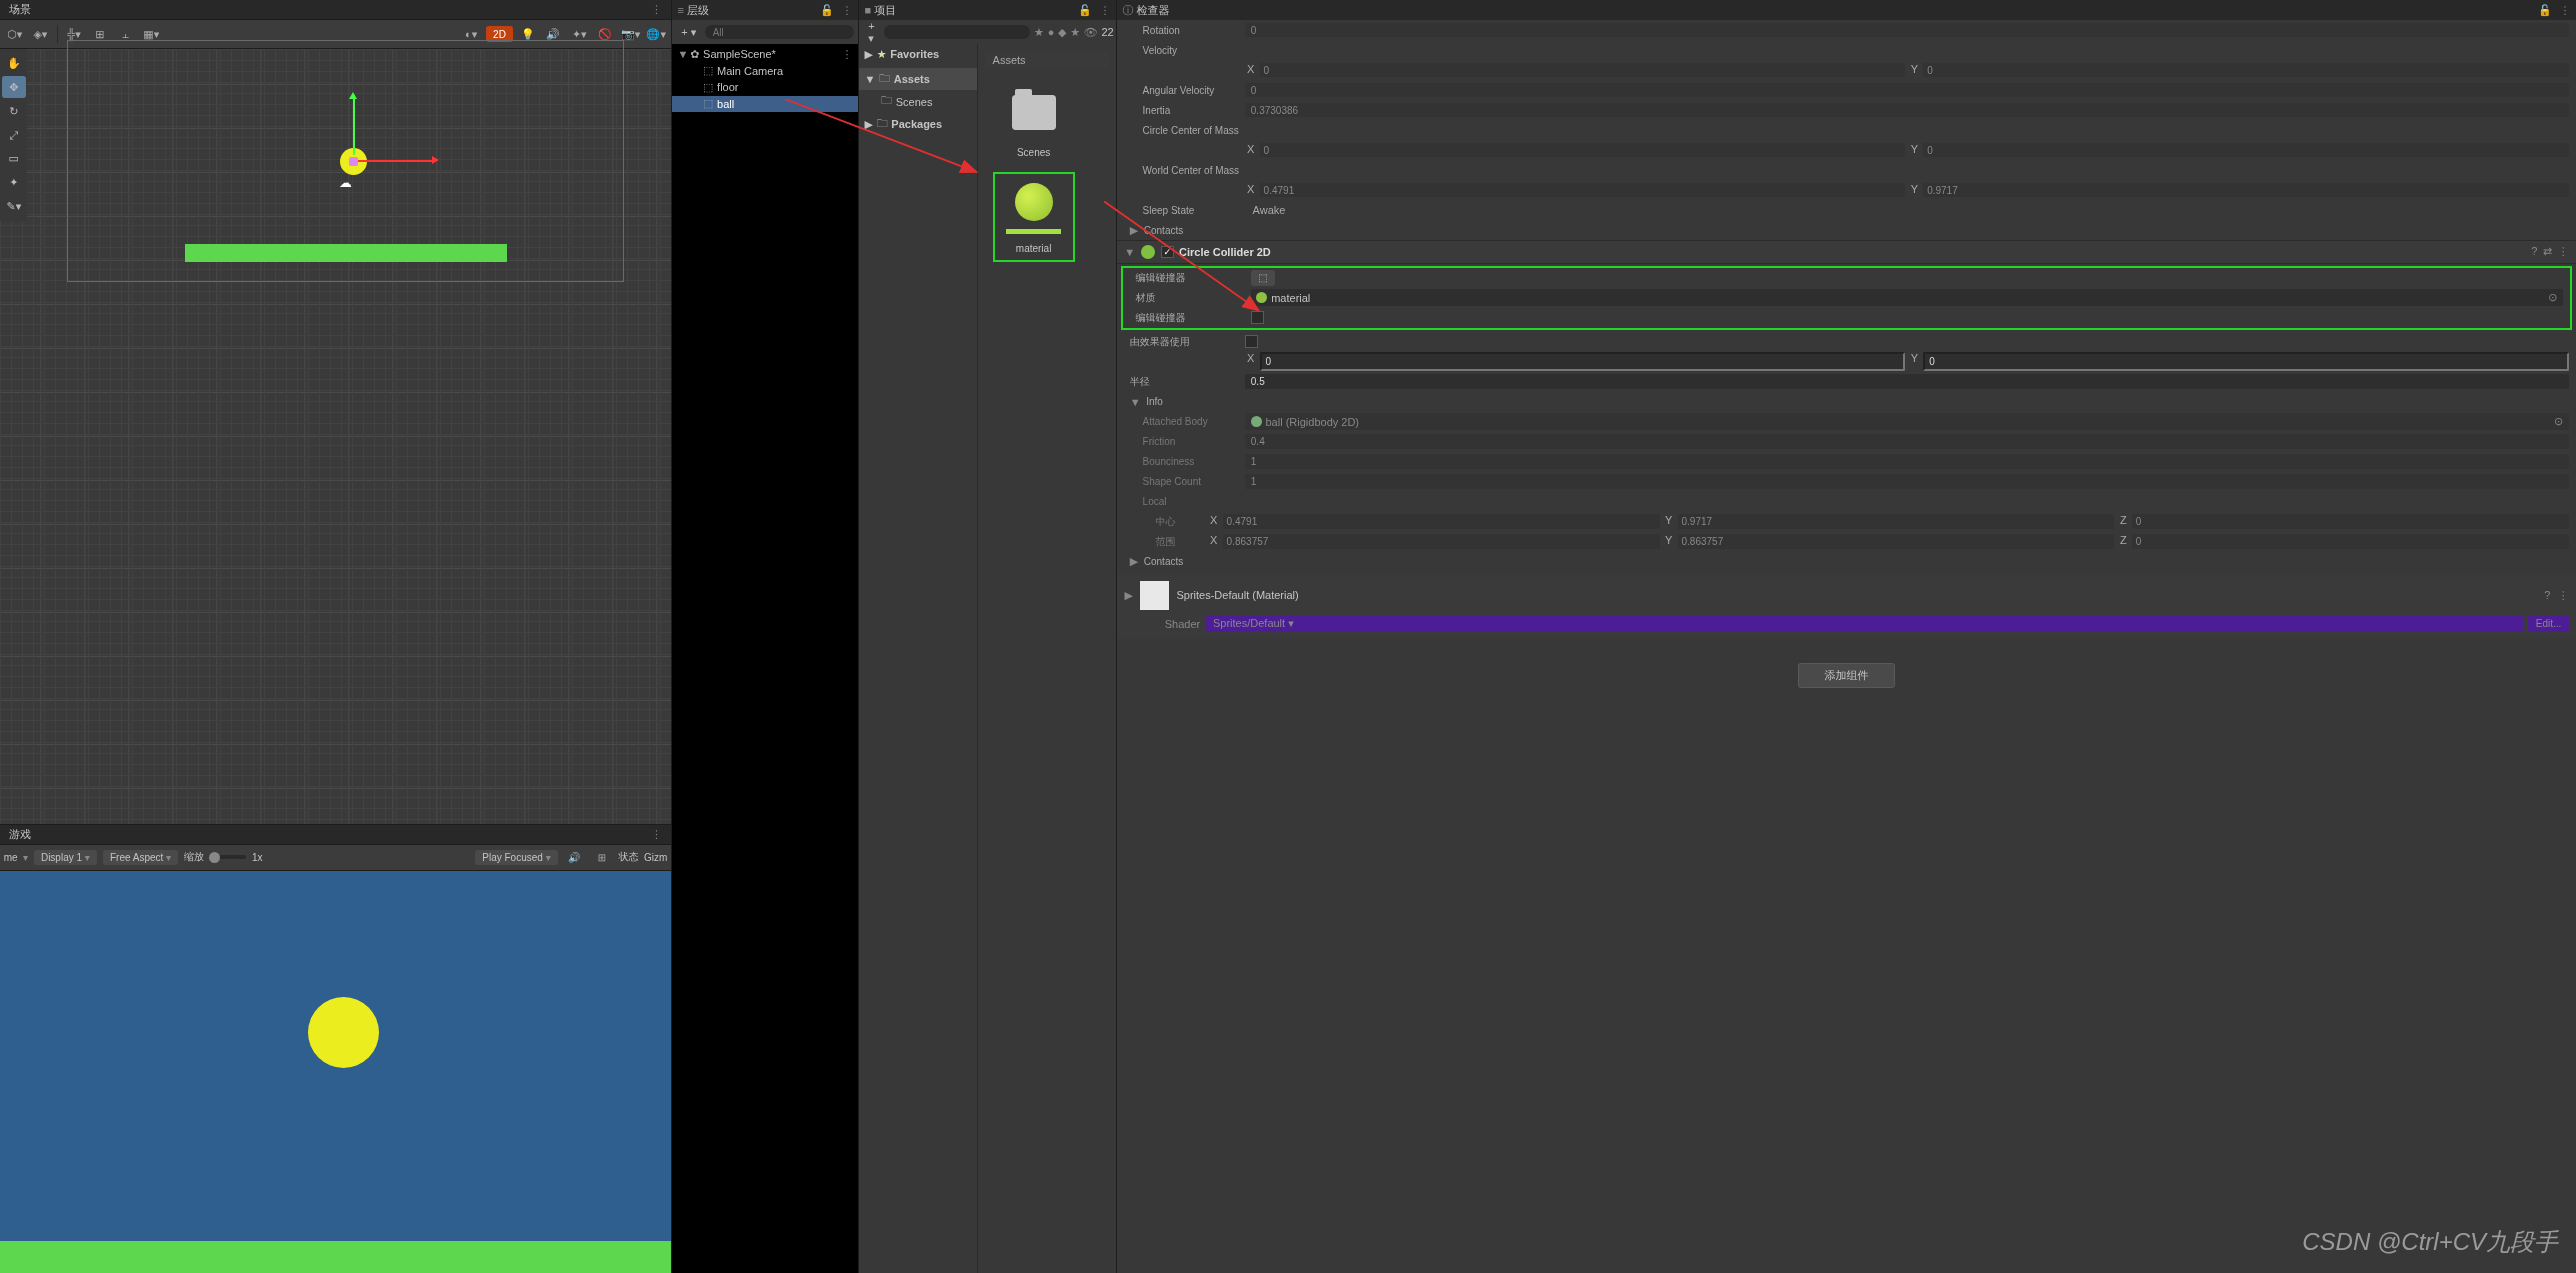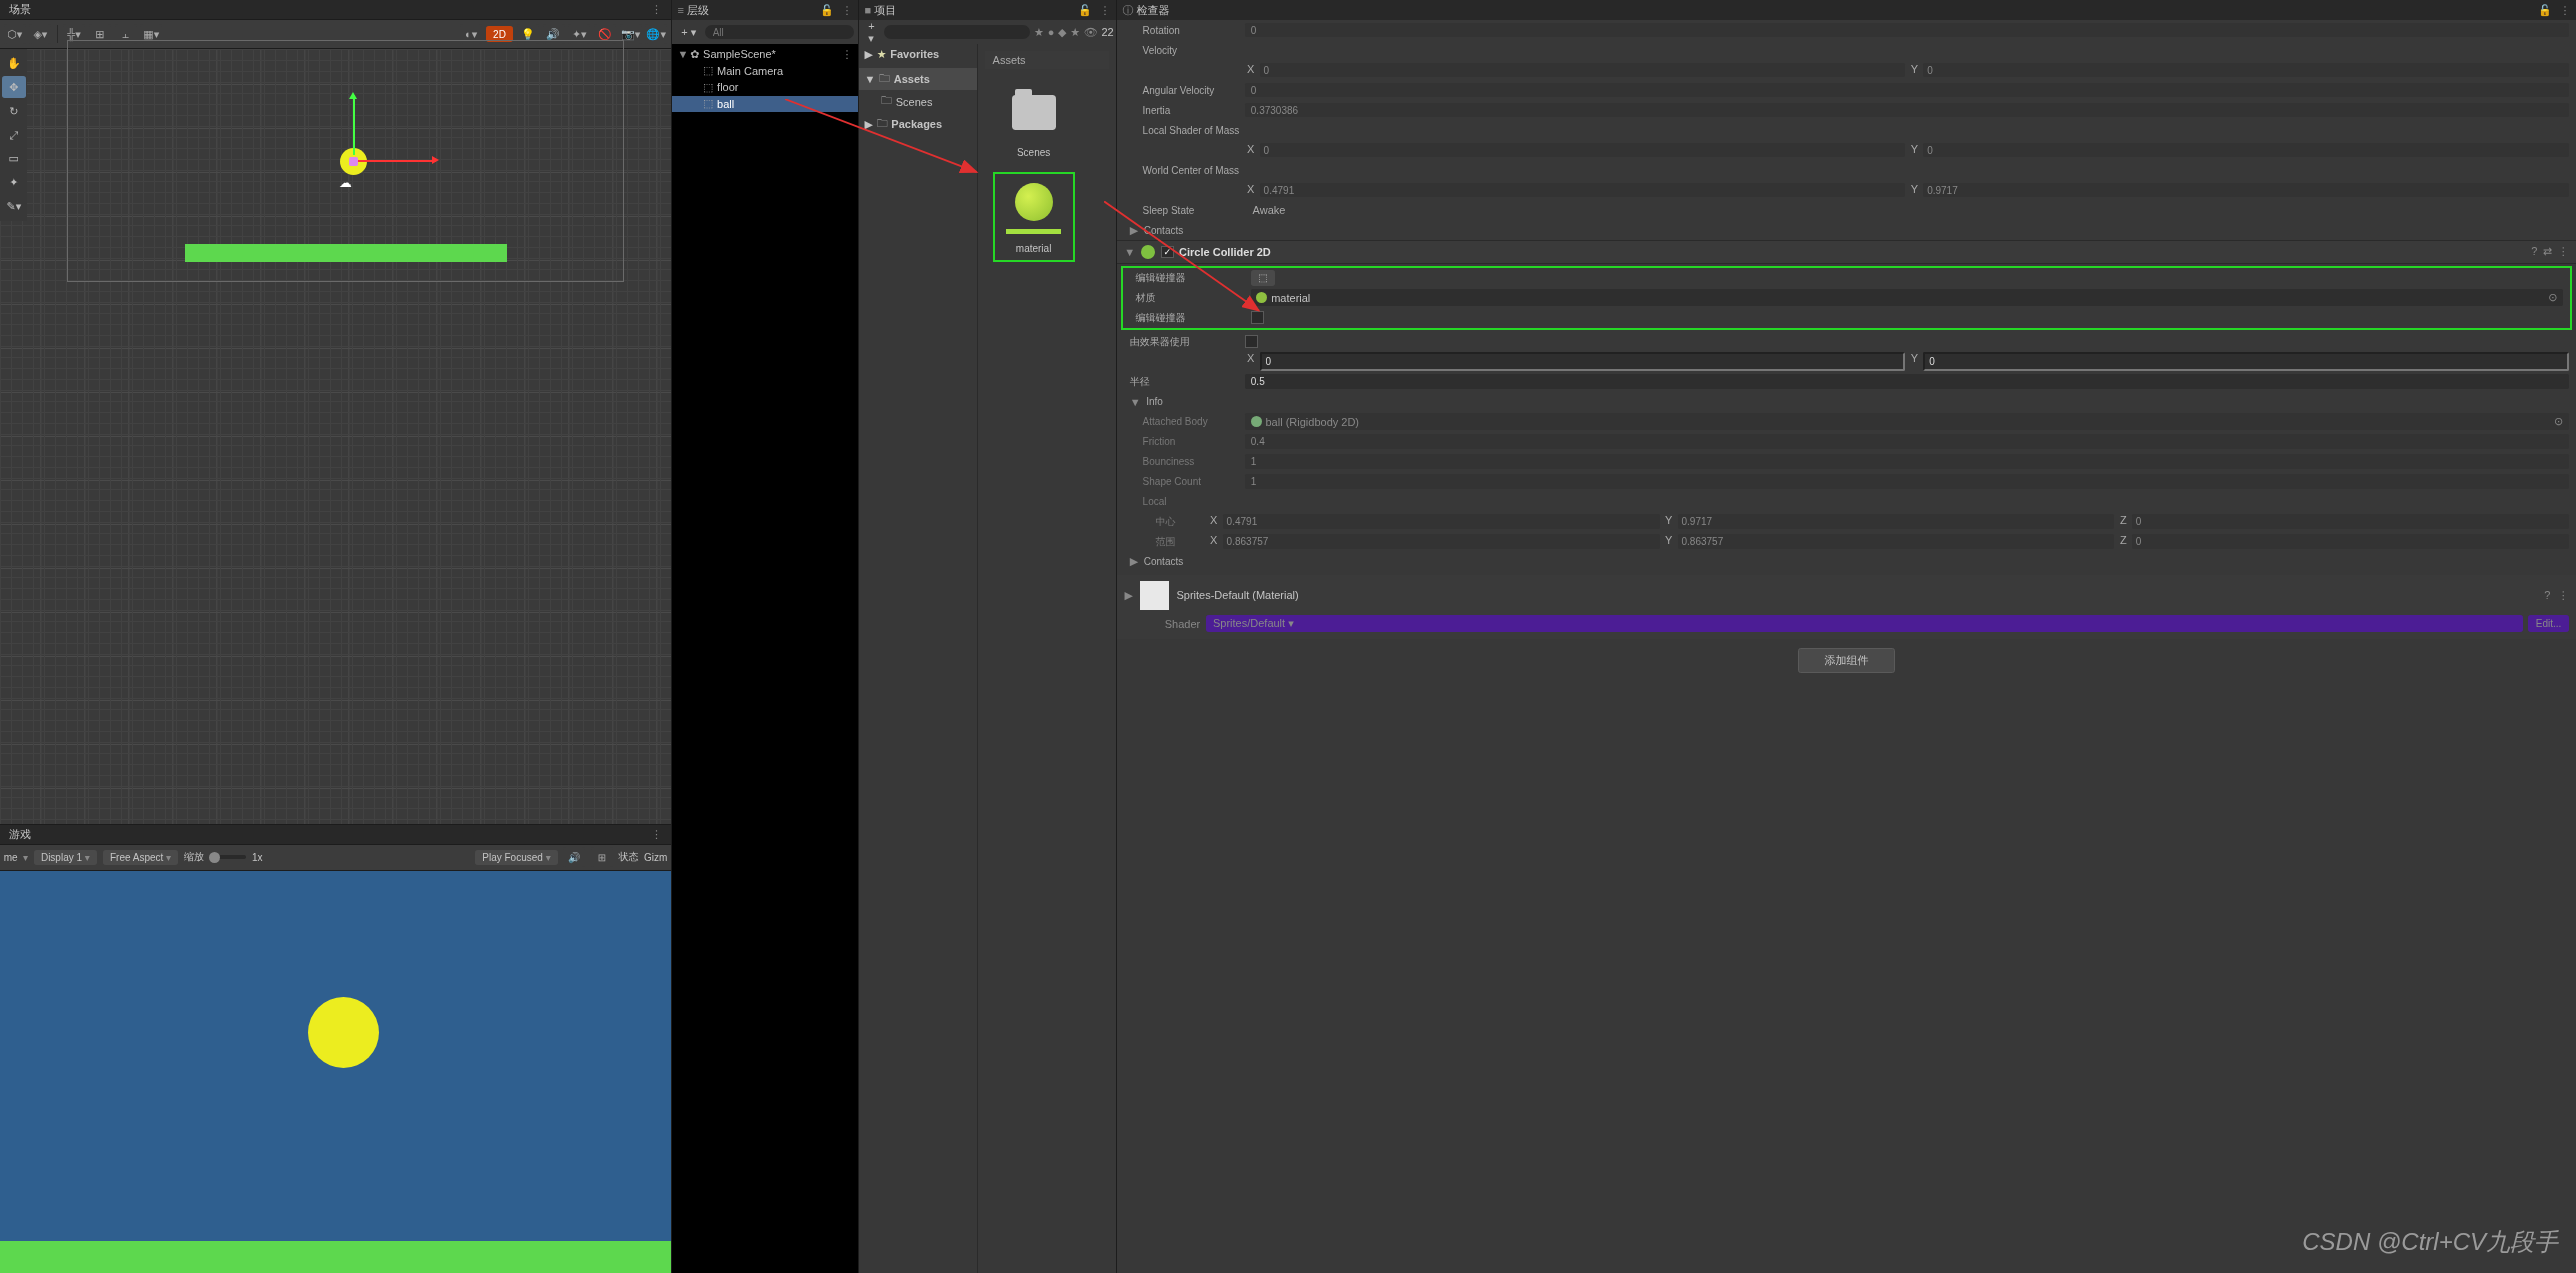--- a/index.html
+++ b/index.html
@@ -96,21 +96,21 @@
 .comp-header .title { flex: 1; font-weight: bold; color: #ddd; }
 .comp-header .tools { display: flex; gap: 5.5px; color: #888; }
 .checkbox { width: 12.8px; height: 12.8px; background: #2a2a2a; border: 0.9px solid #5a5a5a; display: inline-block; }
 .checkbox.on::after { content: '✓'; color: #fff; font-size: 9px; display: block; text-align: center; line-height: 11px; }
 .obj-field { flex: 1; background: #2e2e2e; padding: 1.8px 5.5px; border-radius: 1.8px; display: flex; align-items: center; gap: 3.7px; }
 .obj-icon { width: 11px; height: 11px; background: #8fc040; border-radius: 50%; }
 .obj-picker { color: #888; }
 .hilite-green { border: 2.7px solid #26d826; }
 .mat-section { background: #3a3a3a; margin-top: 3.7px; padding: 3.7px; }
 .mat-preview { width: 29px; height: 29px; background: #e8e8e8; }
-.add-btn { margin: 9px auto; padding: 3.7px 25.6px; background: #4a4a4a; border: 0.9px solid #5a5a5a; border-radius: 2.7px; text-align: right; width: fit-content; }
+.add-btn { margin: 24px auto; padding: 3.7px 25.6px; background: #4a4a4a; border: 0.9px solid #5a5a5a; border-radius: 2.7px; text-align: right; width: fit-content; }
 
 .red-arrow { position: absolute; pointer-events: none; z-index: 100; }
 .watermark { position: absolute; right: 18px; bottom: 14.6px; font-size: 24px; color: rgba(220,220,220,0.6); font-style: italic; z-index: 200; }
 </style>
 </head>
 <body>
 
 <div class="app">
 
   <div class="col1">
@@ -305,21 +305,21 @@
       </div>
     <div class="insp-row">
         <span class="insp-label sub">Angular Velocity</span>
         <span class="insp-val ro">0</span>
       </div>
     <div class="insp-row">
         <span class="insp-label sub">Inertia</span>
         <span class="insp-val ro">0.3730386</span>
       </div>
     <div class="insp-row">
-        <span class="insp-label sub">Local Shader of Mass</span>
+        <span class="insp-label sub">Circle Center of Mass</span>
       </div>
     <div class="insp-row">
         <span class="insp-label sub"></span>
         <div class="xy-field">
           <span class="xy-lbl">X</span>
           <span class="xy-in ro">0</span>
           <span class="xy-lbl">Y</span>
           <span class="xy-in ro">0</span>
         </div>
       </div>

